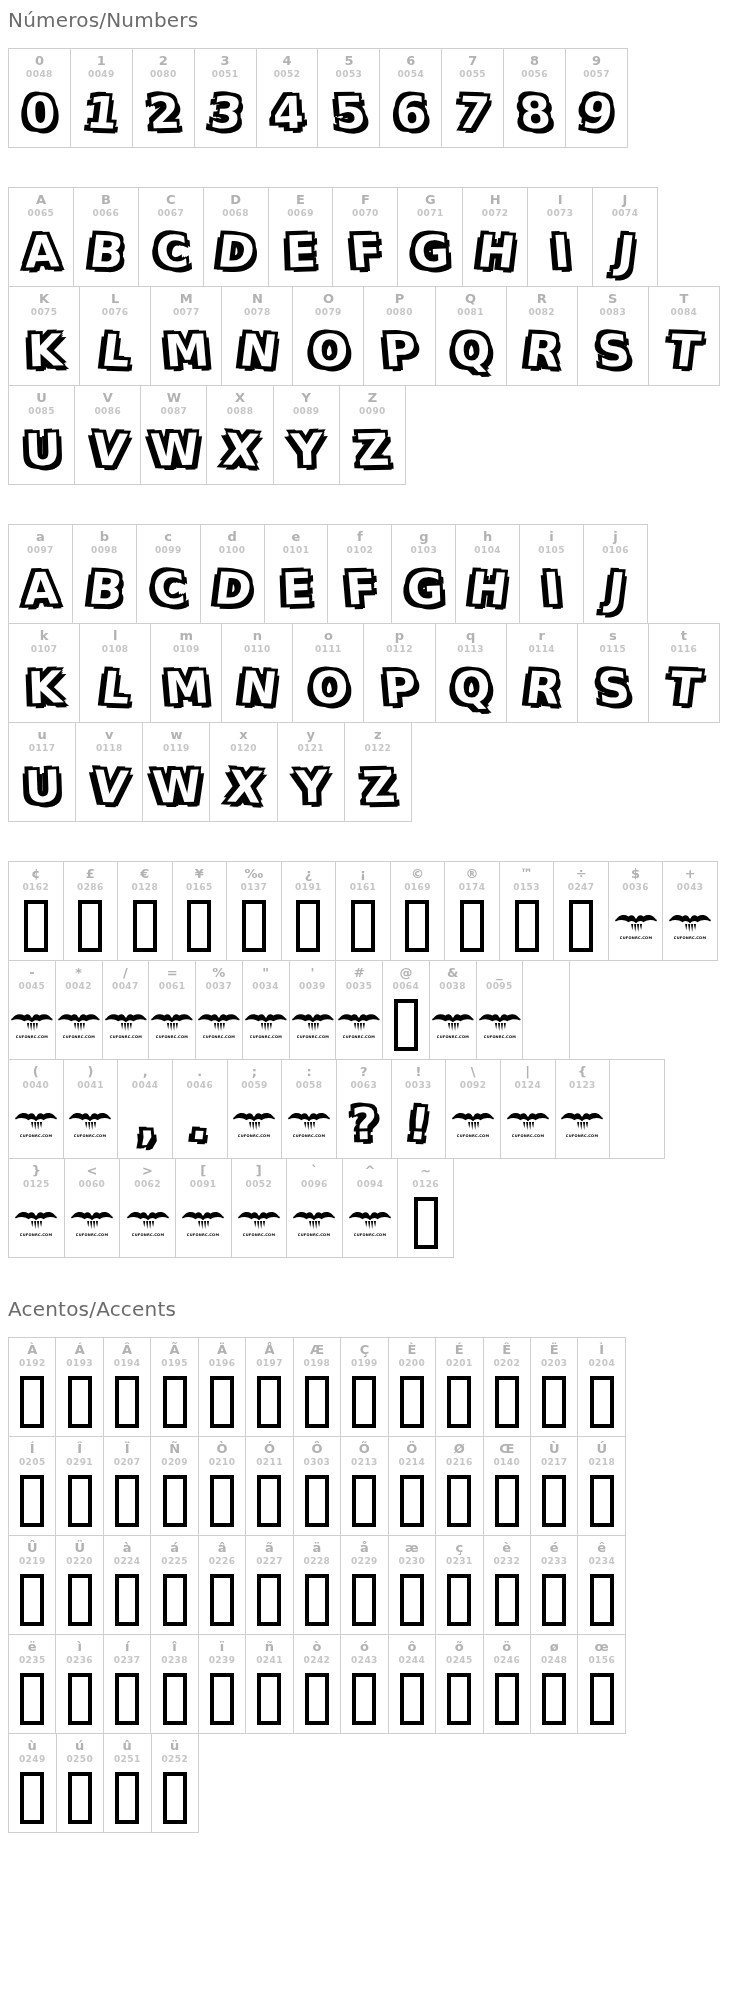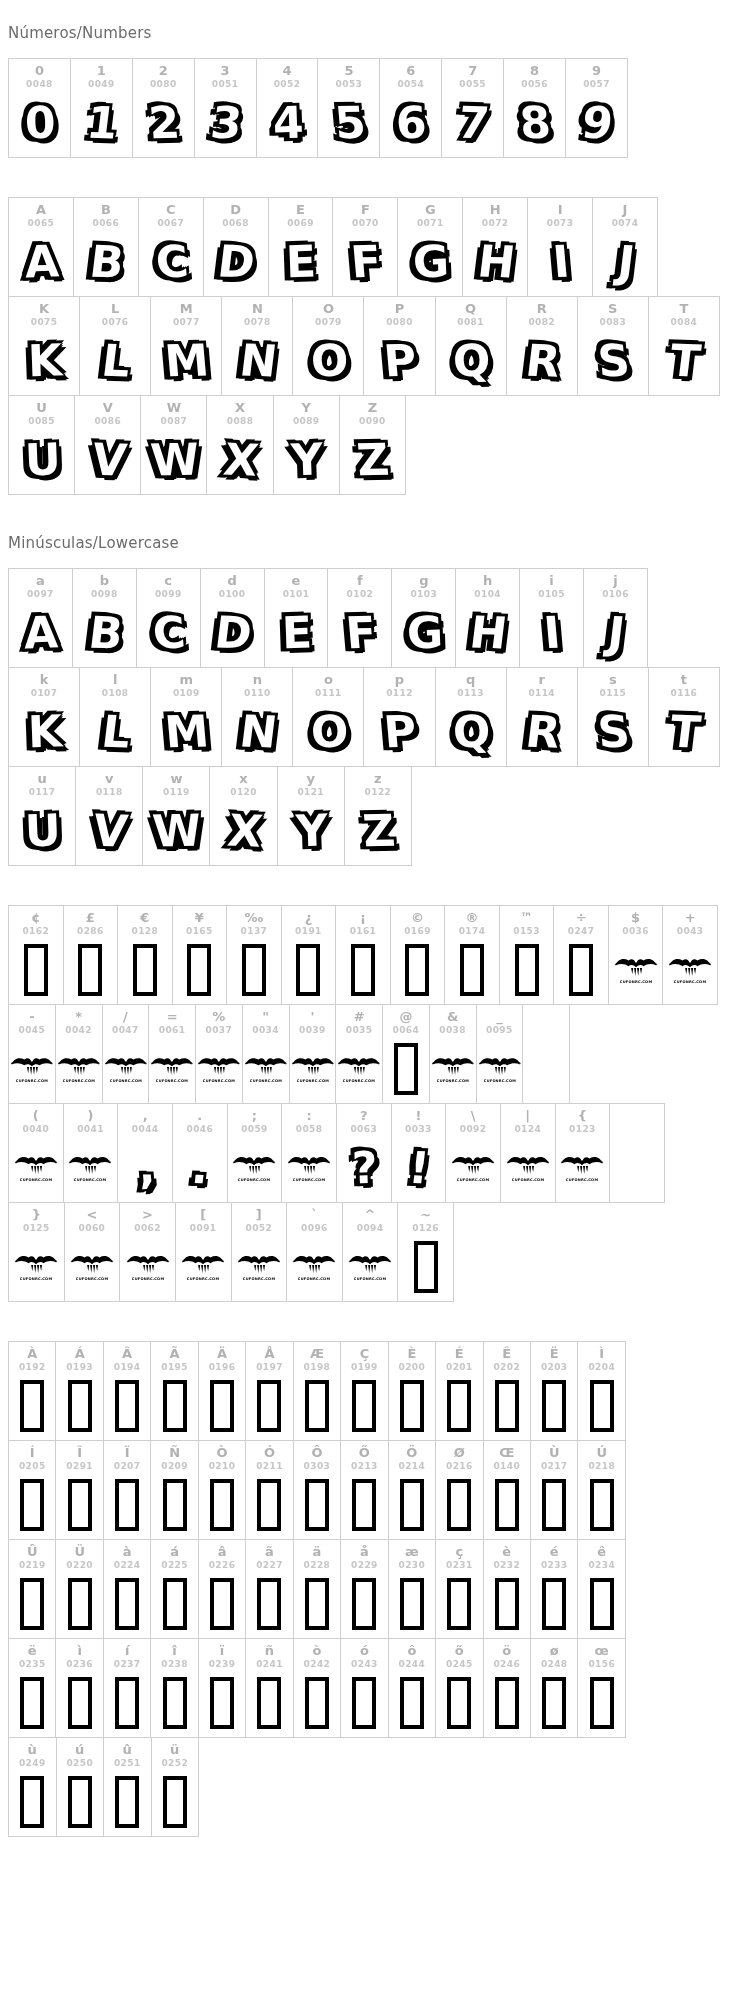--- a/index.html
+++ b/index.html
@@ -3,22 +3,22 @@
 <meta charset="utf-8">
 <style>
   html,body{margin:0;padding:0;background:#ffffff;}
   body{
     width:730px;height:1991px;overflow:hidden;
     font-family:"DejaVu Sans","Liberation Sans",sans-serif;
     padding:8px 0 0 8px;box-sizing:border-box;
   }
   .section{margin:0 0 40px 0;}
   .heading{
-    margin:16px 0 16px 0;
-    font-size:15px;font-weight:400;color:#6b6b6b;
+    margin:0 0 16px 0;
+    font-size:20px;font-weight:400;color:#6b6b6b;
     font-family:"DejaVu Sans","Liberation Sans",sans-serif;
     letter-spacing:.2px;
   }
   table.glyph-table{
     border-collapse:collapse;table-layout:fixed;
     margin:0 0 -1px 0;
   }
   td.cell{
     border:1px solid #cfcfcf;
     vertical-align:top;text-align:center;
@@ -340,21 +340,20 @@
               <div class="code">0090</div>
               <div class="gbox">
                 <span class="grunge">Z</span>
               </div>
             </td>
           </tr>
         </tbody>
       </table>
     </div>
     <div class="section">
-      <h2 class="heading">Minúsculas/Lowercase</h2>
       <table class="glyph-table" style="width: 640px;">
         <tbody>
           <tr>
             <td class="cell">
               <div class="lab">a</div>
               <div class="code">0097</div>
               <div class="gbox">
                 <span class="grunge">A</span>
               </div>
             </td>
@@ -1184,20 +1183,21 @@
               <div class="code">0126</div>
               <div class="gbox">
                 <span class="notdef"></span>
               </div>
             </td>
           </tr>
         </tbody>
       </table>
     </div>
     <div class="section">
+      <h2 class="heading">Acentos/Accents</h2>
       <table class="glyph-table" style="width: 618px;">
         <tbody>
           <tr>
             <td class="cell">
               <div class="lab">À</div>
               <div class="code">0192</div>
               <div class="gbox">
                 <span class="notdef"></span>
               </div>
             </td>

